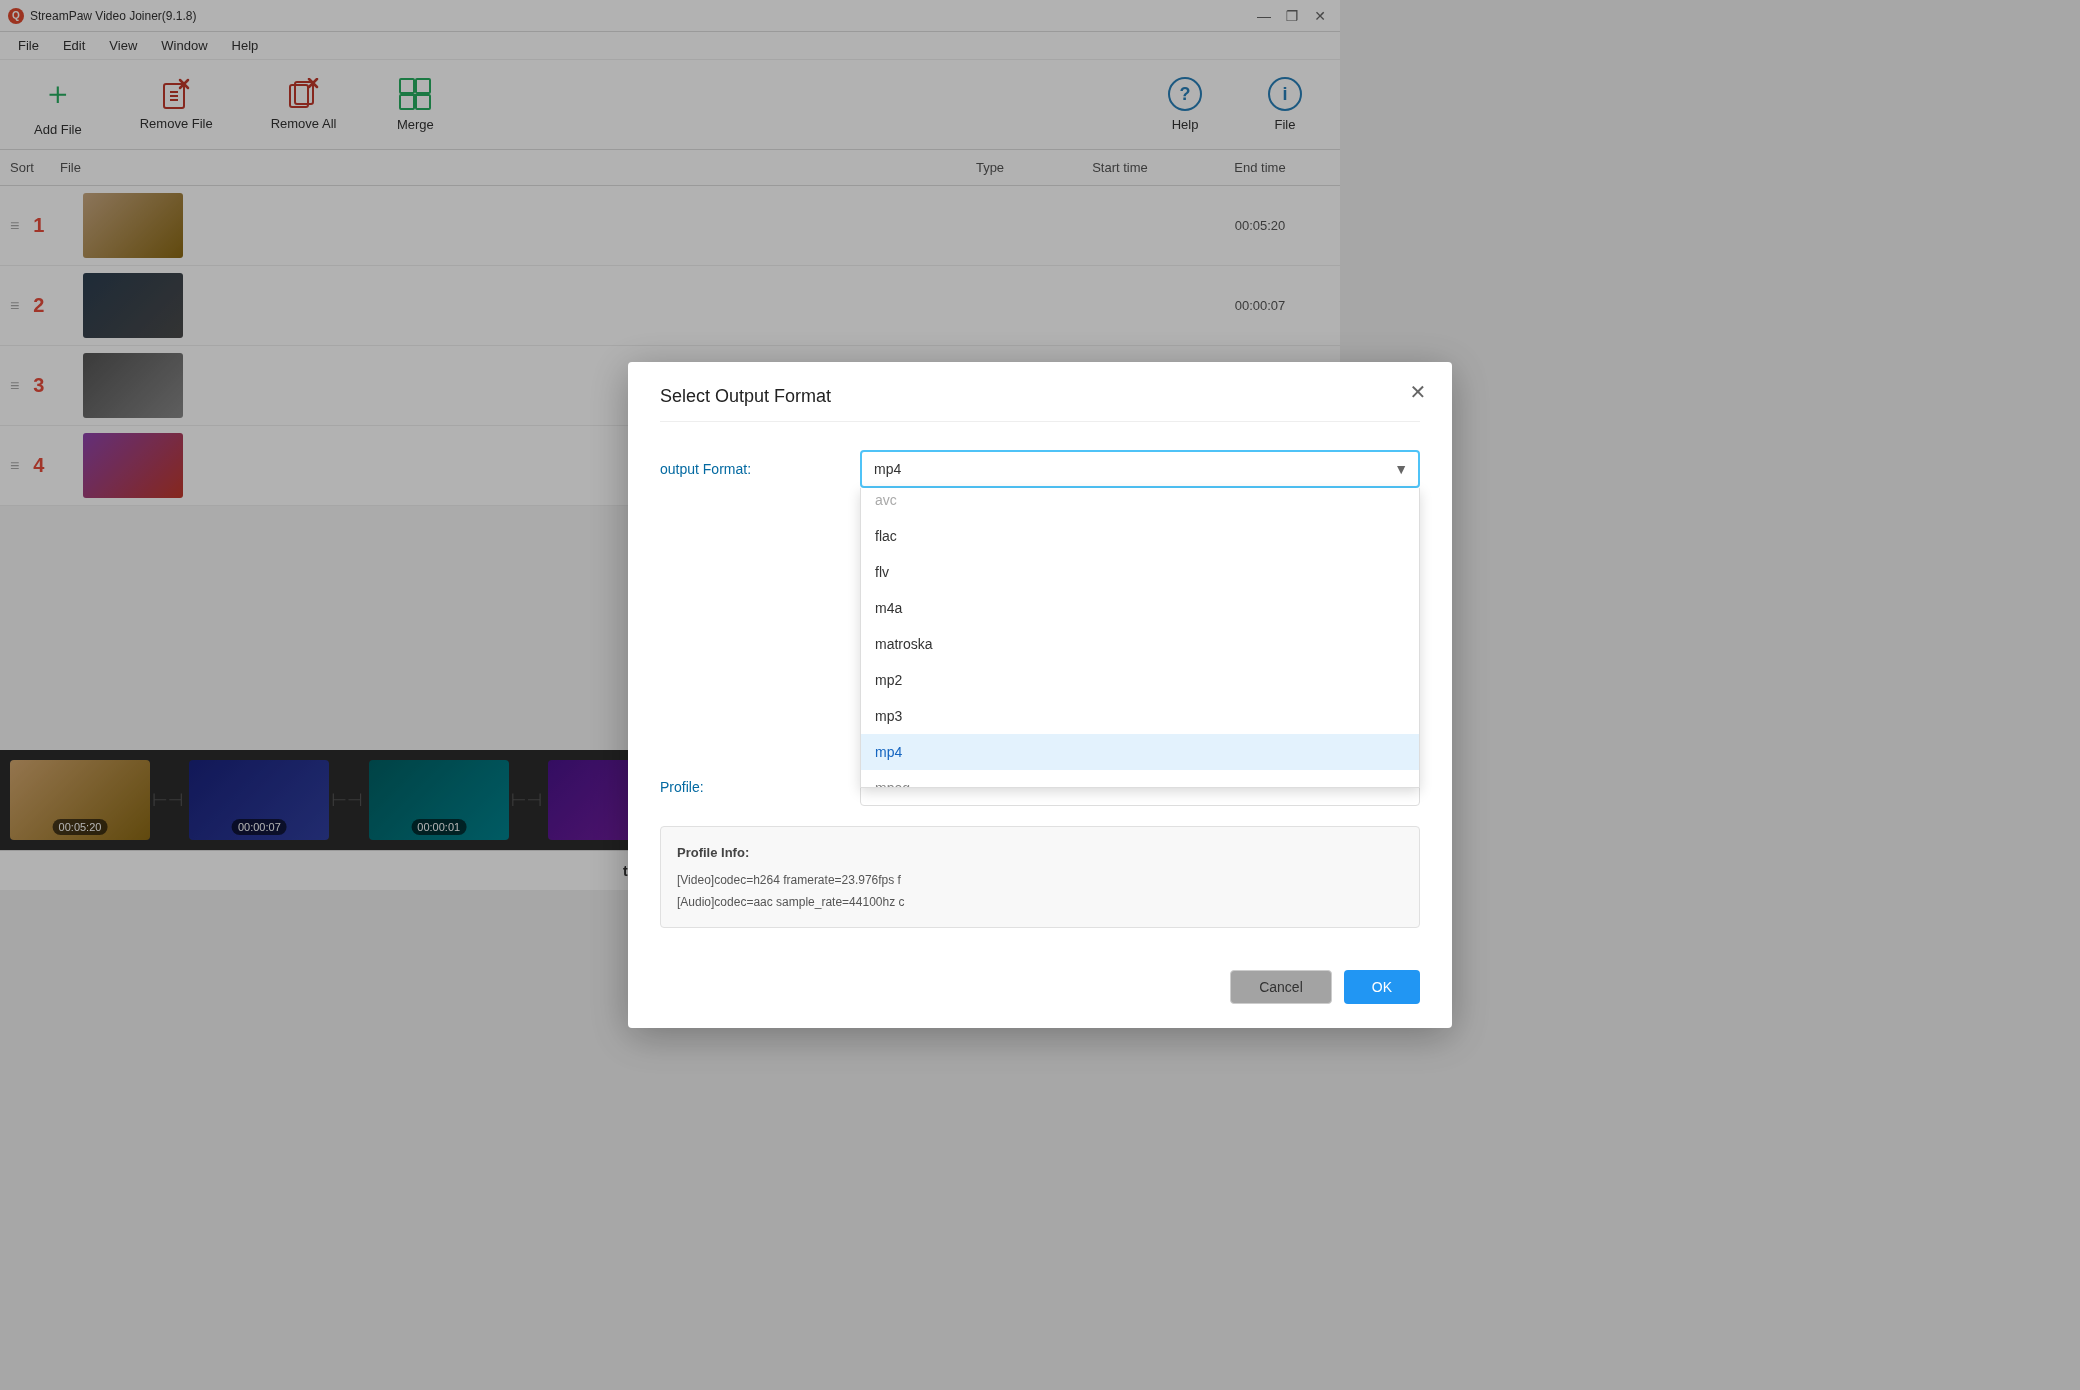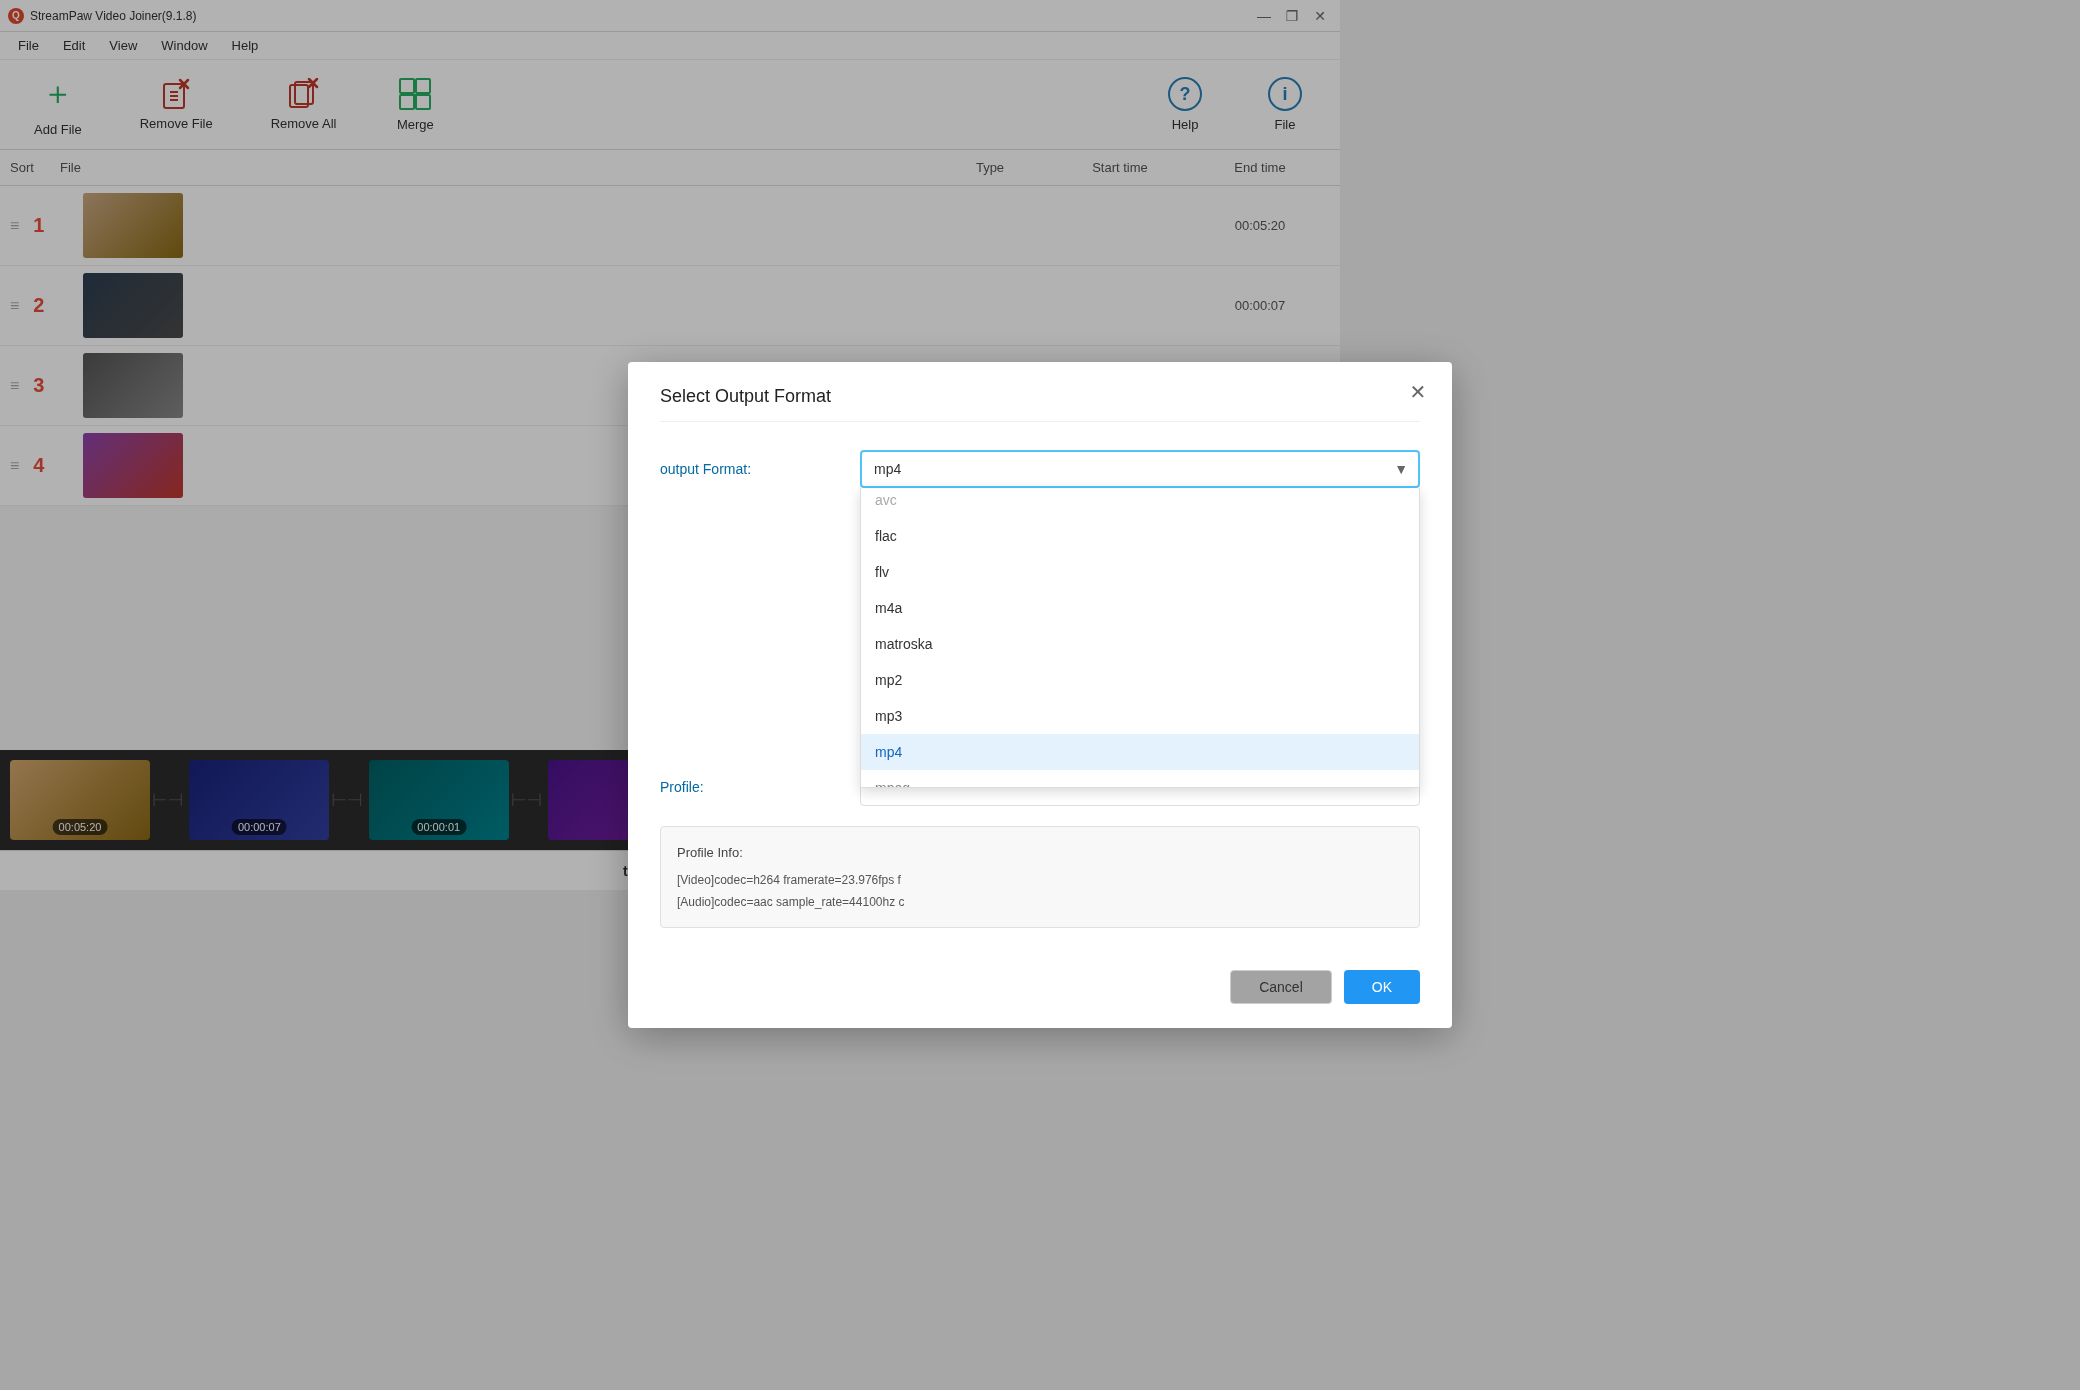--- a/index.html
+++ b/index.html
@@ -406,21 +406,21 @@
       font-size: 12px;
       color: #555;
       line-height: 1.8;
       margin-bottom: 20px;
       margin-left: 0;
     }
     .profile-info-label {
       font-size: 13px;
       color: #444;
       margin-bottom: 6px;
-      font-weight: 400;
+      font-weight: 700;
     }
 
     
     .hw-select {
       width: 100%;
       height: 38px;
       border: 1px solid #ddd;
       border-radius: 4px;
       padding: 0 10px;
       font-size: 14px;

